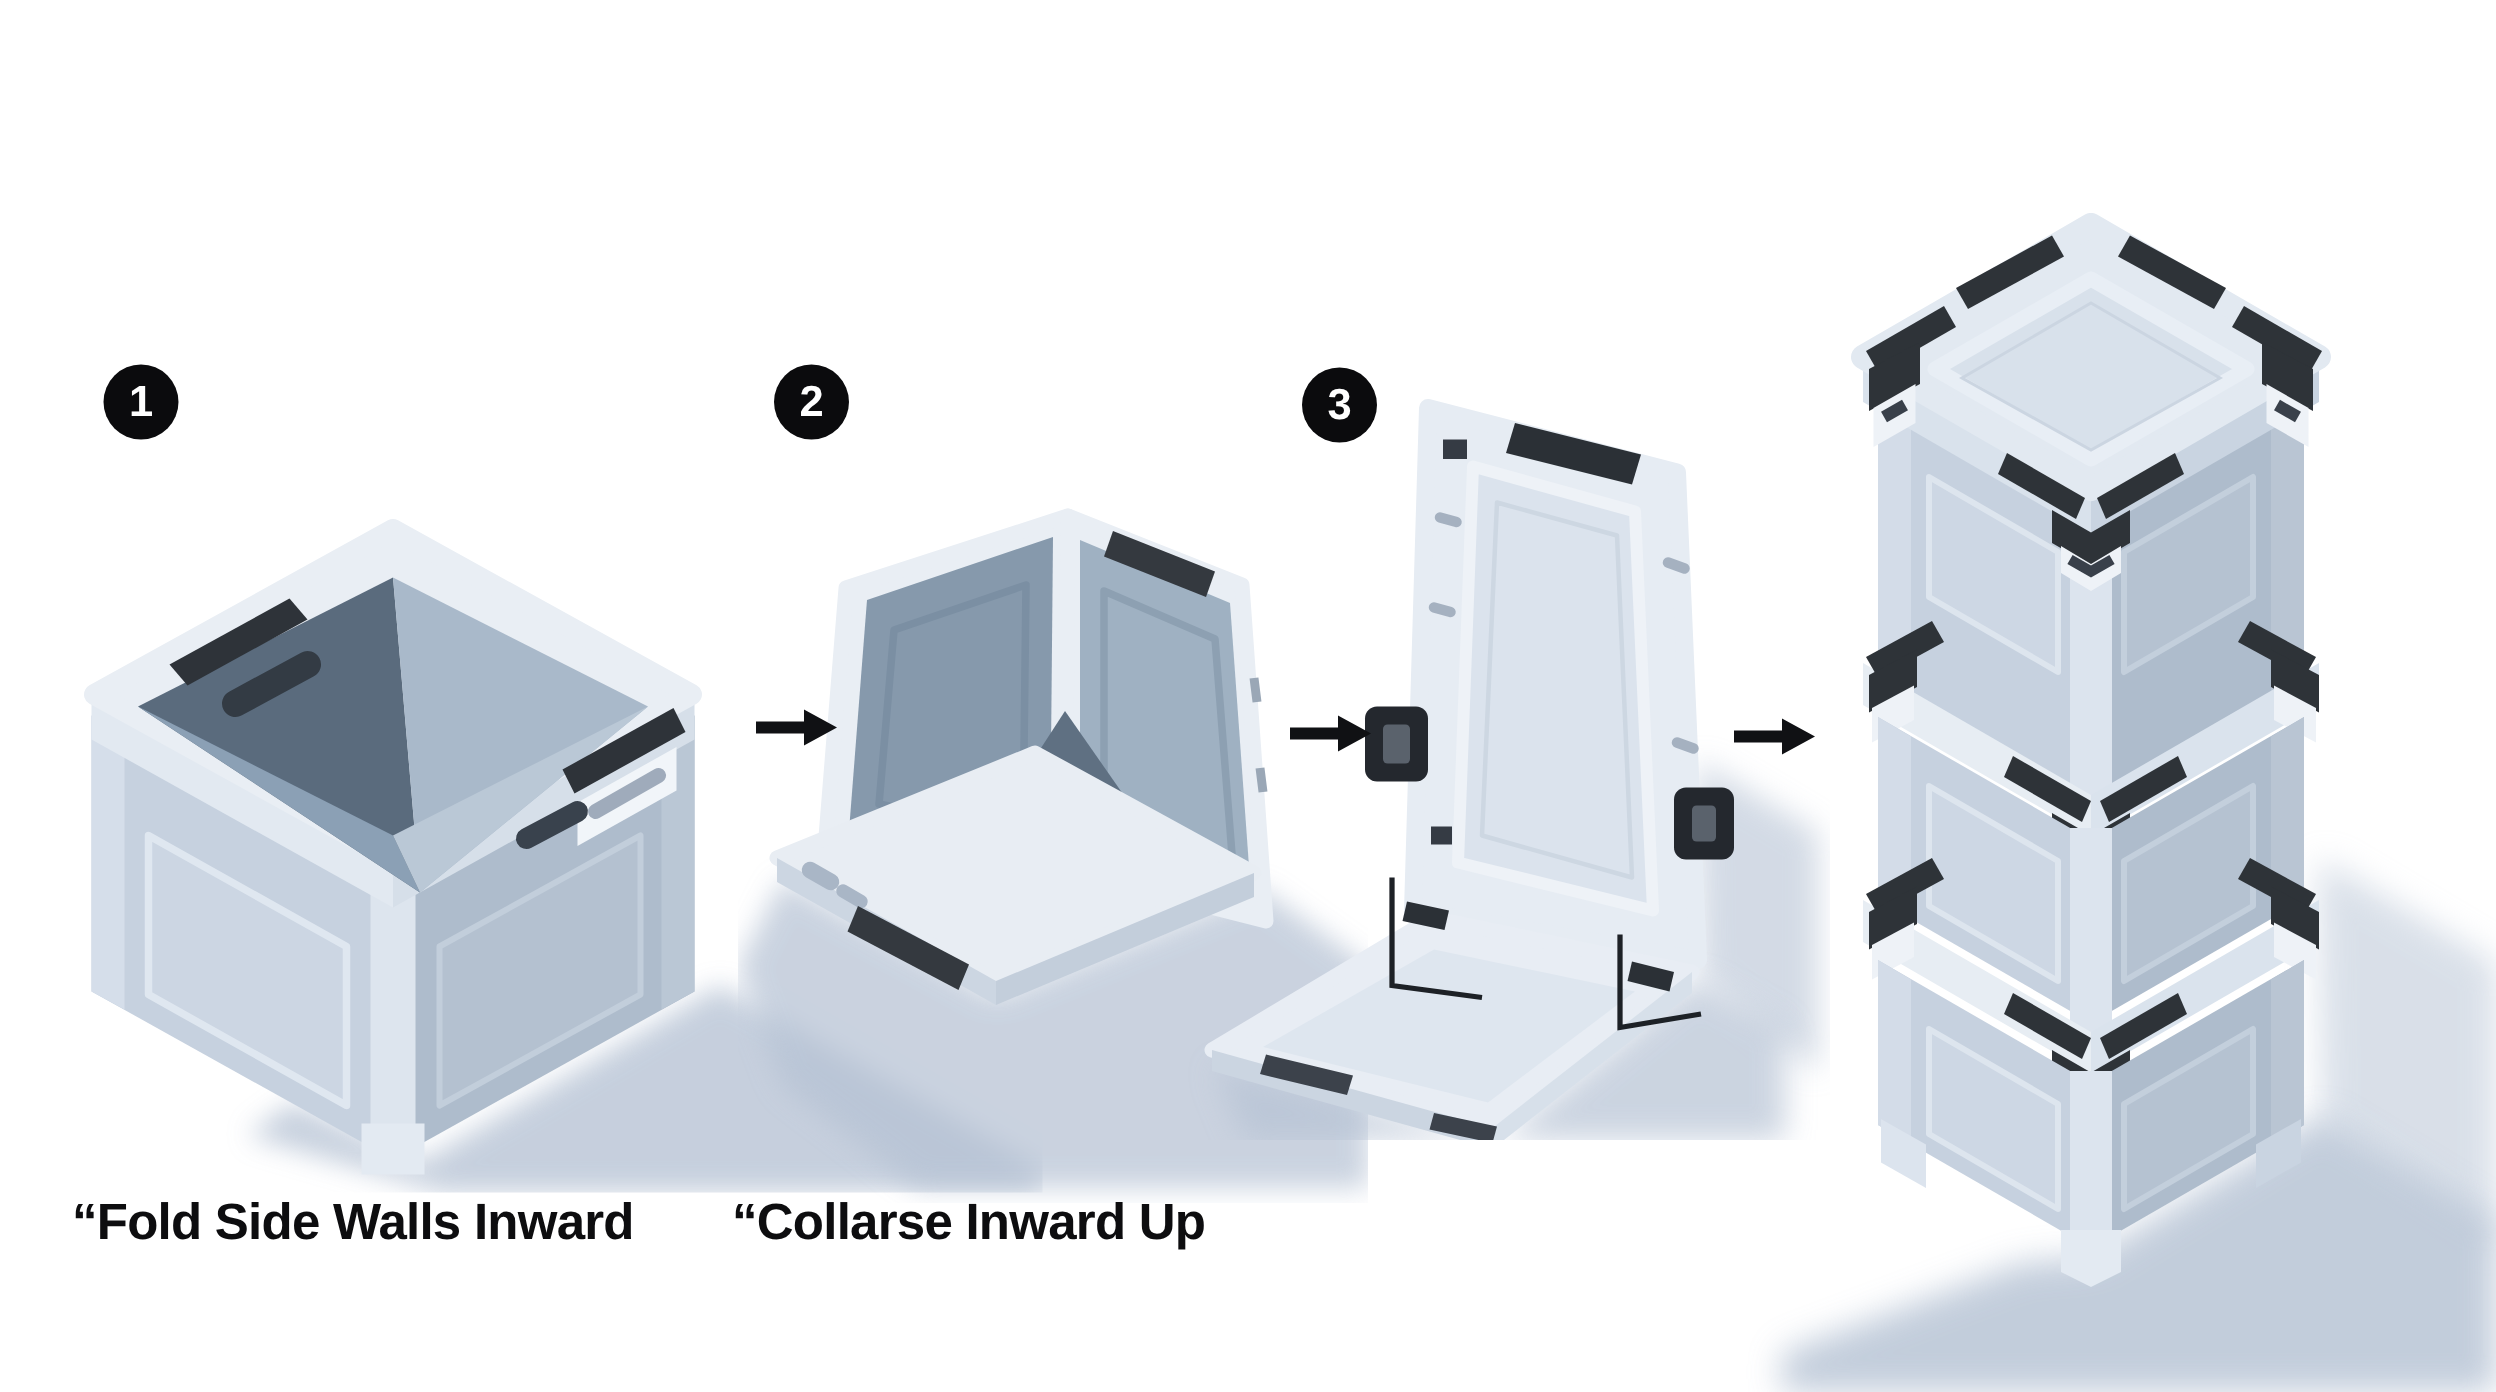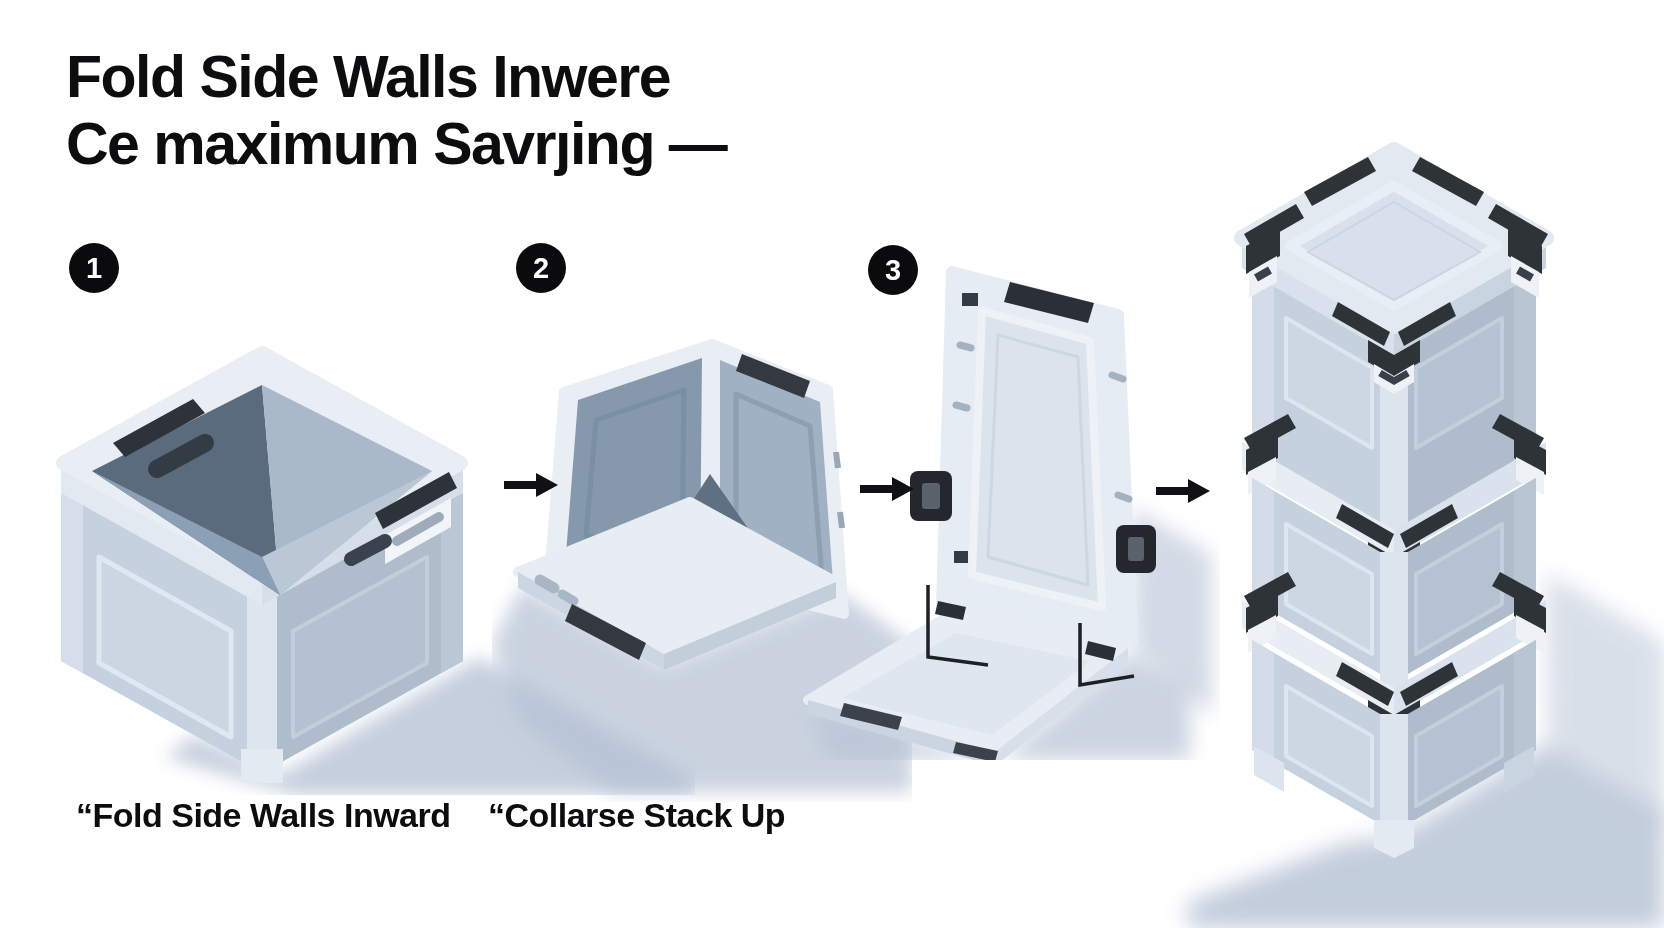--- a/index.html
+++ b/index.html
@@ -14,24 +14,20 @@
   .caption{position:absolute;top:796px;font-size:34px;font-weight:700;
            letter-spacing:-0.5px;white-space:nowrap;}
   .fig{position:absolute;}
   .arrow{position:absolute;width:54px;height:30px;}
 </style>
 </head>
 <body>
 
 <div class="canvas">
 
-  <h1 class="title" style="margin:0;">
-    <span>Fold Side Walls Inwere</span>
-    <span>Ce maximum Savrȷing —</span>
-  </h1>
 
   <div class="badge" style="left:69px;top:243px;">
       <span>1</span>
     </div>
   <div class="badge" style="left:516px;top:243px;">
       <span>2</span>
     </div>
   <div class="badge" style="left:868px;top:245px;">
       <span>3</span>
     </div>
@@ -256,16 +252,16 @@
   <svg class="arrow" style="left:504px;top:470px;" viewBox="0 0 54 30">
     <polygon points="0,11 32,11 32,3 54,15 32,27 32,19 0,19" fill="#101114"></polygon>
   </svg>
   <svg class="arrow" style="left:860px;top:474px;" viewBox="0 0 54 30">
     <polygon points="0,11 32,11 32,3 54,15 32,27 32,19 0,19" fill="#101114"></polygon>
   </svg>
   <svg class="arrow" style="left:1156px;top:476px;" viewBox="0 0 54 30">
     <polygon points="0,11 32,11 32,3 54,15 32,27 32,19 0,19" fill="#101114"></polygon>
   </svg>
 
-  <div class="caption" style="left:76px;">“Fold Side Walls Inward</div>
-  <div class="caption" style="left:488px;">“Collarse Stack Up</div>
+  <div class="caption" style="left:48px;">“Fold Side Walls Inward</div>
+  <div class="caption" style="left:488px;">“Collarse Inward Up</div>
 
 </div>
 
 </body></html>

